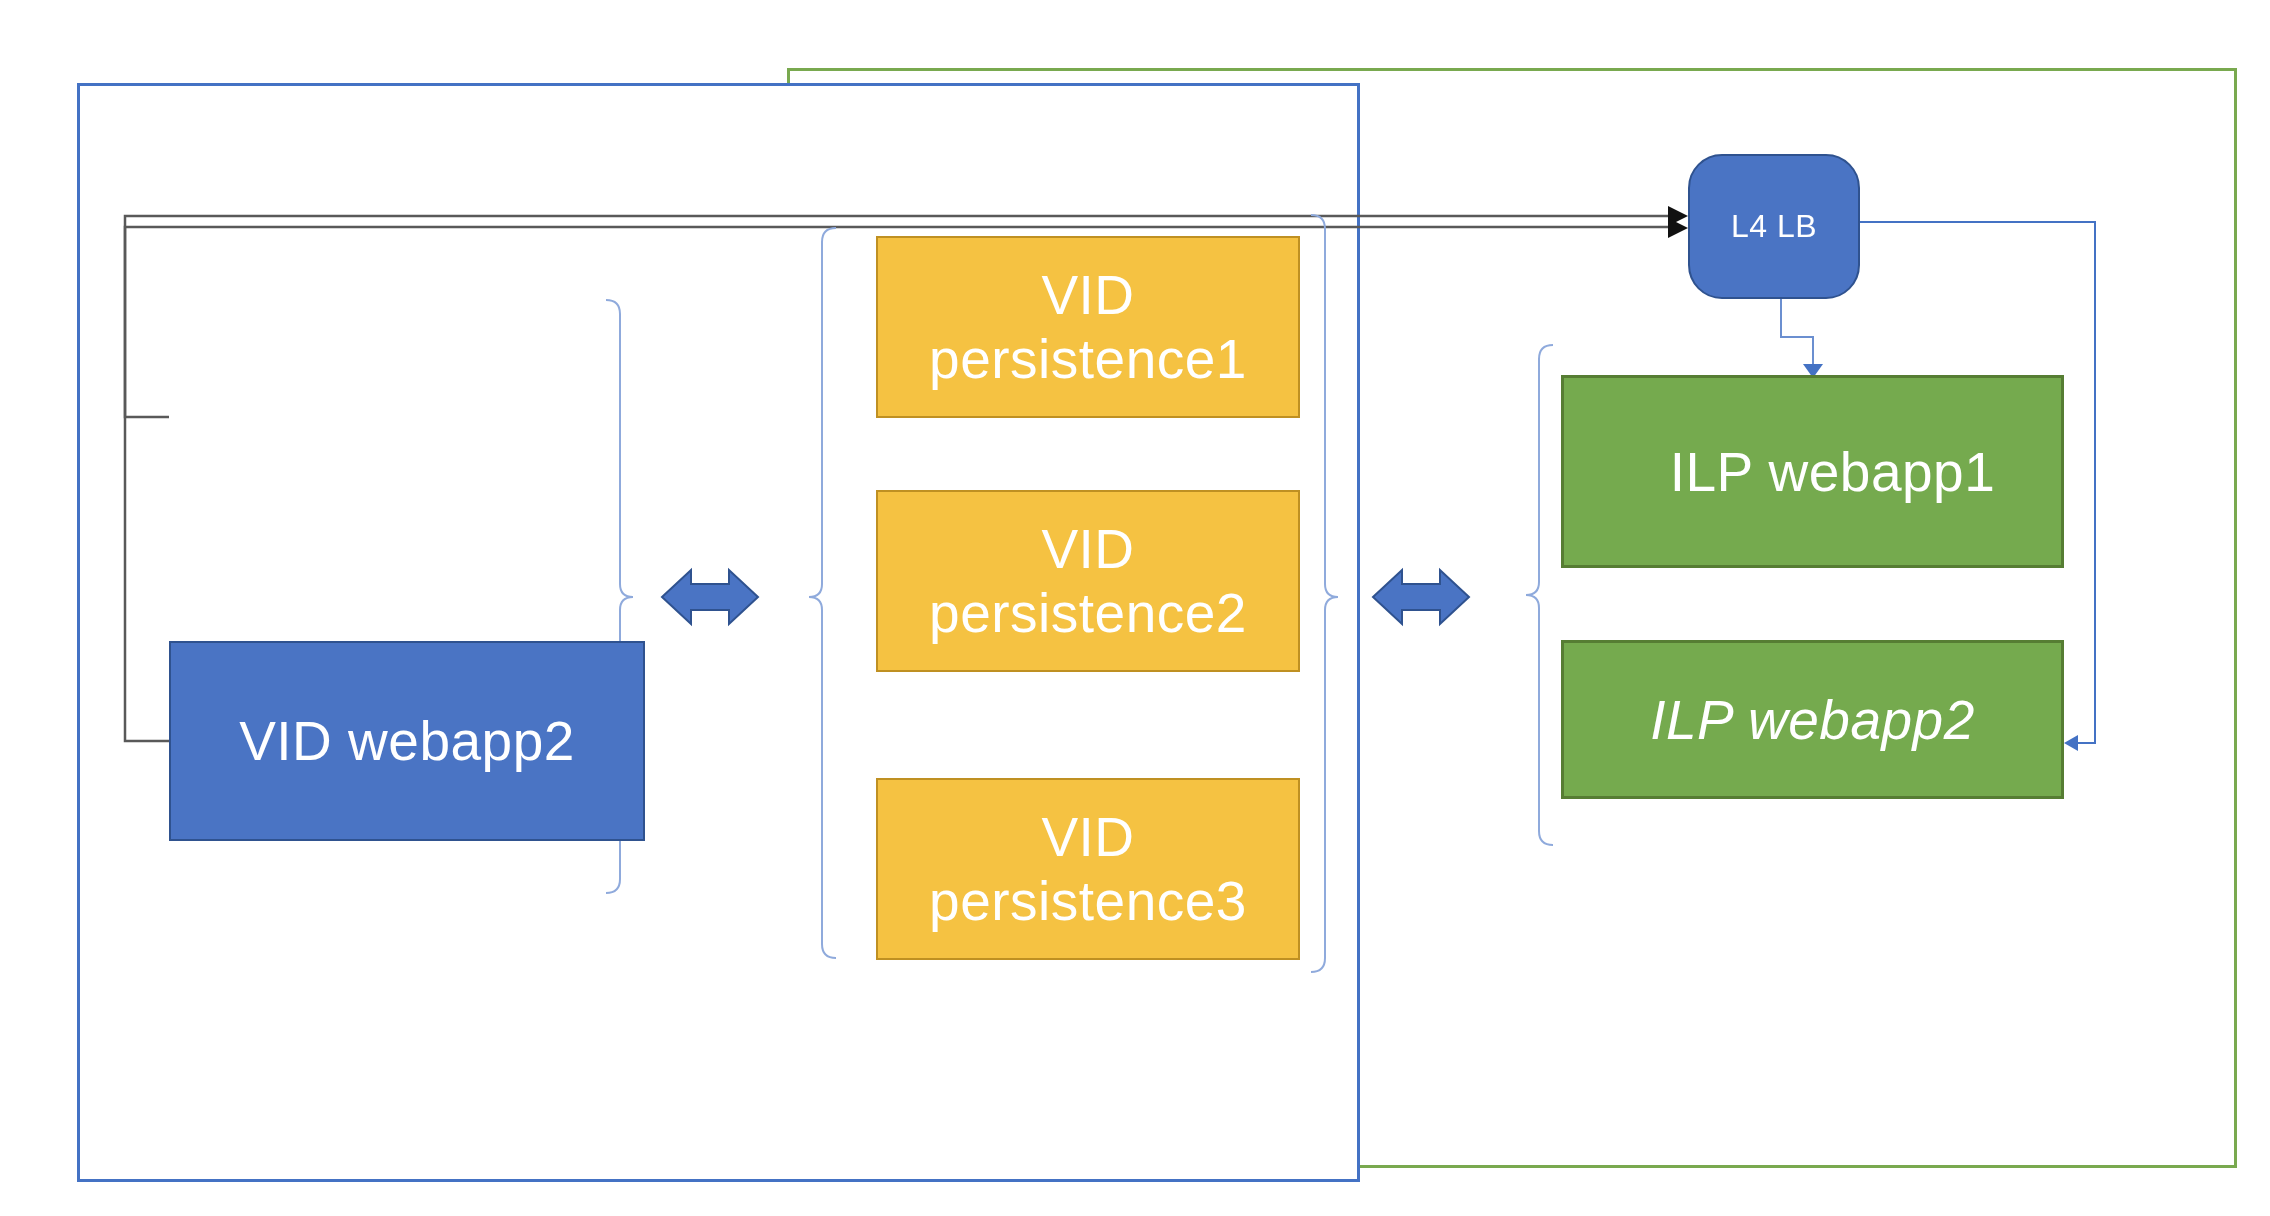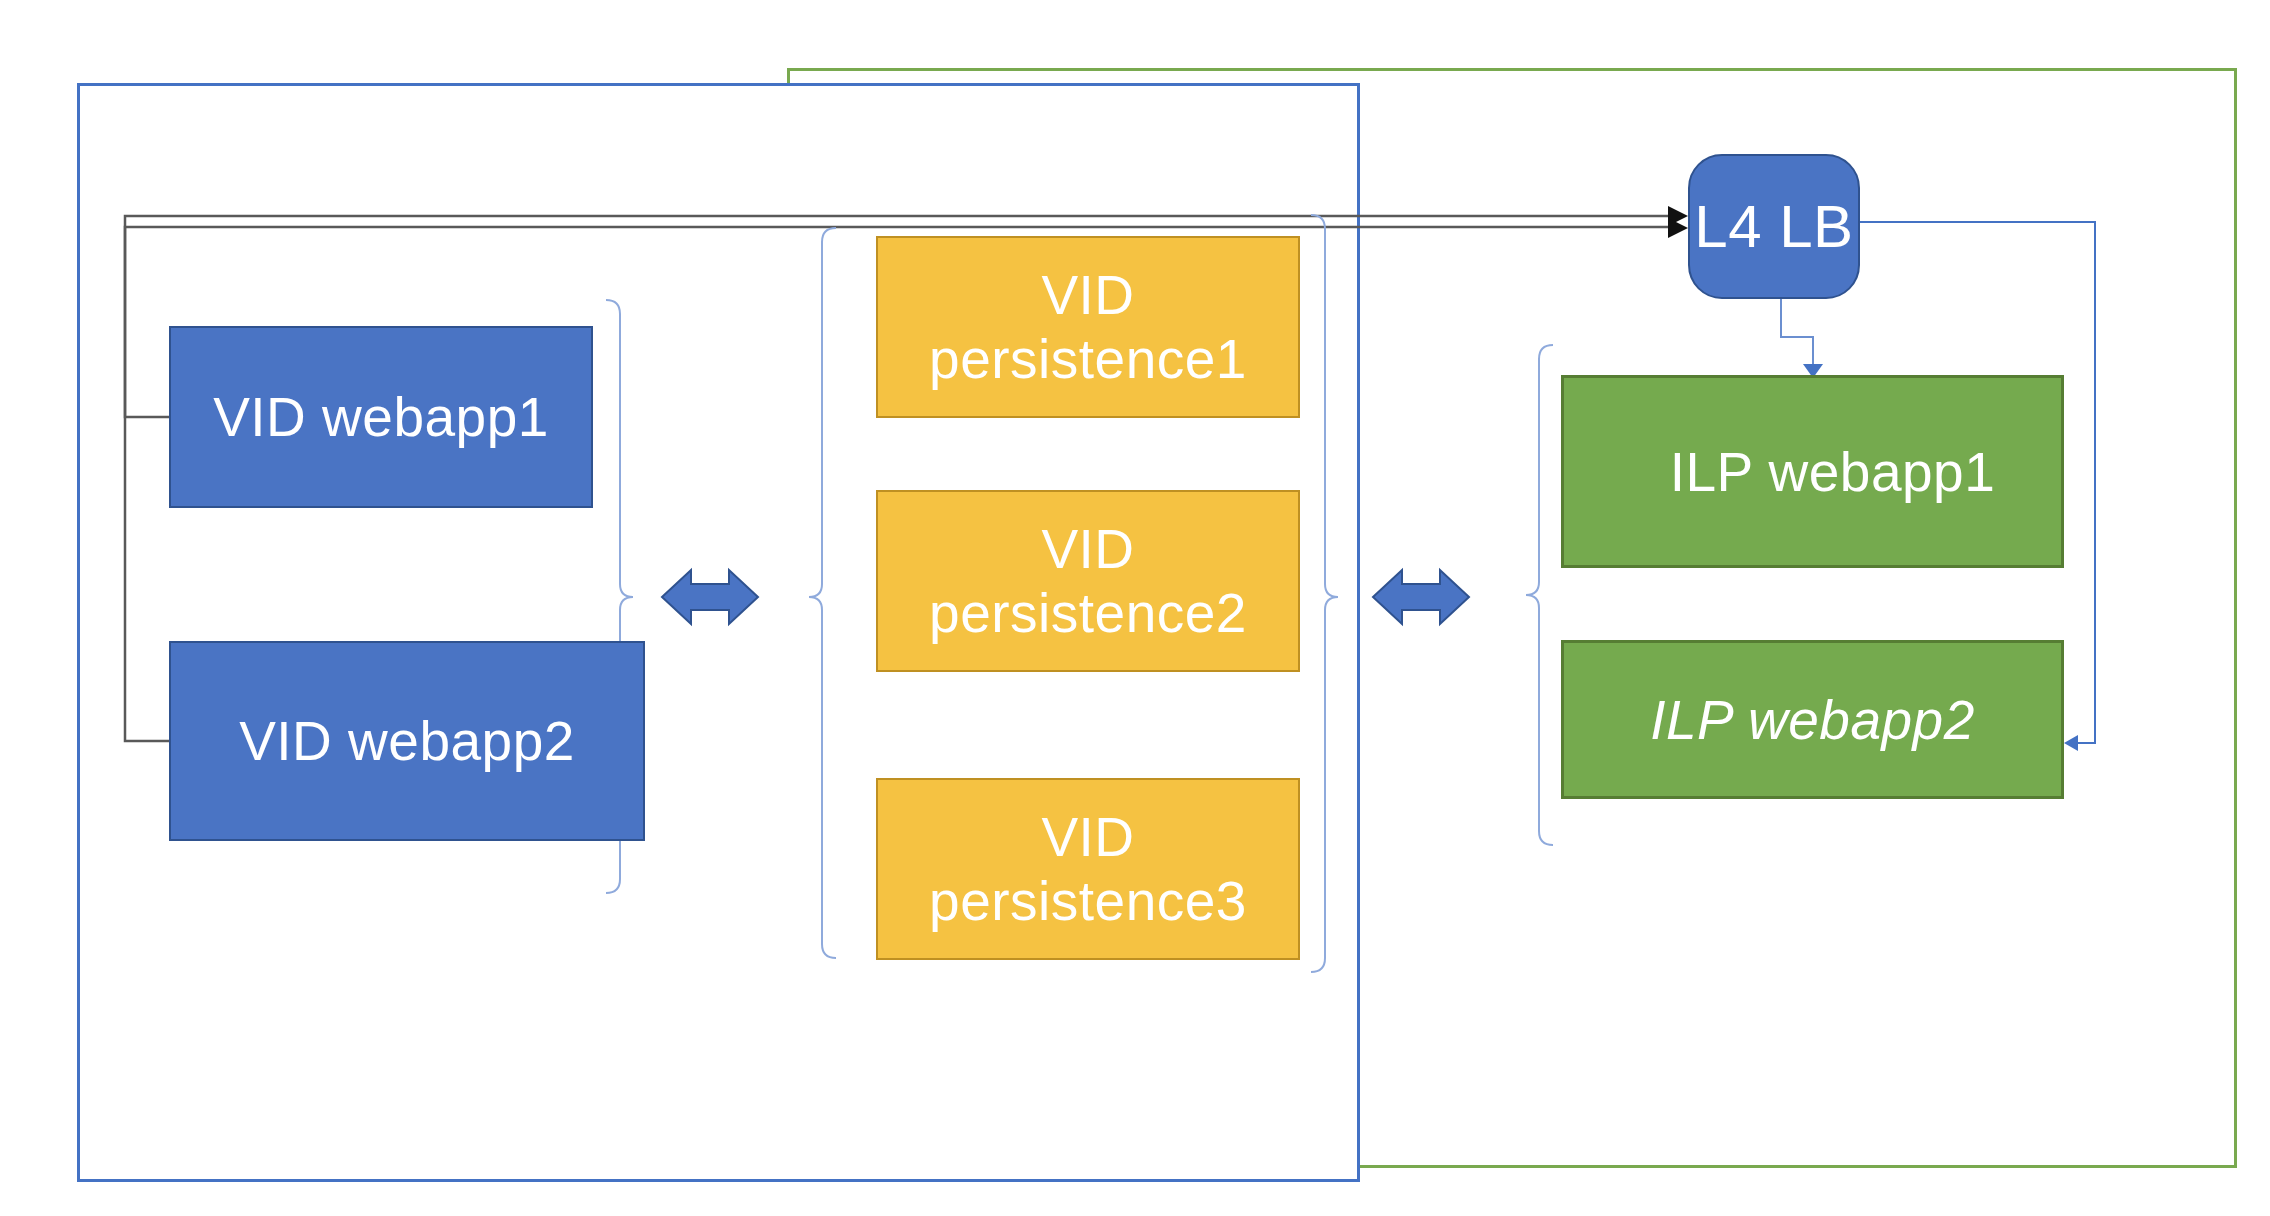--- a/index.html
+++ b/index.html
@@ -23,21 +23,21 @@
   .node-blue   { background:#4a74c4; border:2px solid #2f528f; }
   .node-orange { background:#f5c242; border:2px solid #bf9022; }
   .node-green  { background:#75aa4e; border:3px solid #567d33; }
   .n-vid-webapp1      { left:169px; top:326px; width:424px; height:182px; }
   .n-vid-webapp2      { left:169px; top:641px; width:476px; height:200px; }
   .n-vid-persistence1 { left:876px; top:236px; width:424px; height:182px; }
   .n-vid-persistence2 { left:876px; top:490px; width:424px; height:182px; }
   .n-vid-persistence3 { left:876px; top:778px; width:424px; height:182px; }
   .n-ilp-webapp1      { left:1561px; top:375px; width:503px; height:193px;padding-left:40px; }
   .n-ilp-webapp2      { left:1561px; top:640px; width:503px; height:159px;font-style:italic; }
-  .n-l4lb             { left:1688px; top:154px; width:172px; height:145px; border-radius:34px; font-size:60px; }
+  .n-l4lb             { left:1688px; top:154px; width:172px; height:145px; border-radius:34px; font-size:32px; }
   .label { pointer-events:none; }
 </style>
 </head>
 <body>
 
 <div class="stage">
 
   <div class="zone zone-green"></div>
   <div class="zone zone-blue"></div>
 
@@ -56,23 +56,20 @@
 
     <path d="M606,300 Q620,300 620,314 L620,584 Q620,597 633,597 Q620,597 620,610 L620,879 Q620,893 606,893" fill="none" stroke="#8faadc" stroke-width="2"></path>
     <path d="M836,228 Q822,228 822,242 L822,584 Q822,597 809,597 Q822,597 822,610 L822,944 Q822,958 836,958" fill="none" stroke="#8faadc" stroke-width="2"></path>
     <path d="M1311,215 Q1325,215 1325,229 L1325,584 Q1325,597 1338,597 Q1325,597 1325,610 L1325,958 Q1325,972 1311,972" fill="none" stroke="#8faadc" stroke-width="2"></path>
     <path d="M1553,345 Q1539,345 1539,359 L1539,582 Q1539,595 1526,595 Q1539,595 1539,608 L1539,831 Q1539,845 1553,845" fill="none" stroke="#8faadc" stroke-width="2"></path>
 
     <polygon points="662,597 691,570 691,584 729,584 729,570 758,597 729,624 729,610 691,610 691,624" fill="#4a74c4" stroke="#2f528f" stroke-width="2"></polygon>
     <polygon points="1373,597 1402,570 1402,584 1440,584 1440,570 1469,597 1440,624 1440,610 1402,610 1402,624" fill="#4a74c4" stroke="#2f528f" stroke-width="2"></polygon>
   </svg>
 
-  <div class="node node-blue n-vid-webapp1">
-    <span class="label">VID webapp1</span>
-  </div>
   <div class="node node-blue n-vid-webapp2">
     <span class="label">VID webapp2</span>
   </div>
 
   <div class="node node-orange n-vid-persistence1">
     <span class="label">VID persistence1</span>
   </div>
   <div class="node node-orange n-vid-persistence2">
     <span class="label">VID persistence2</span>
   </div>

